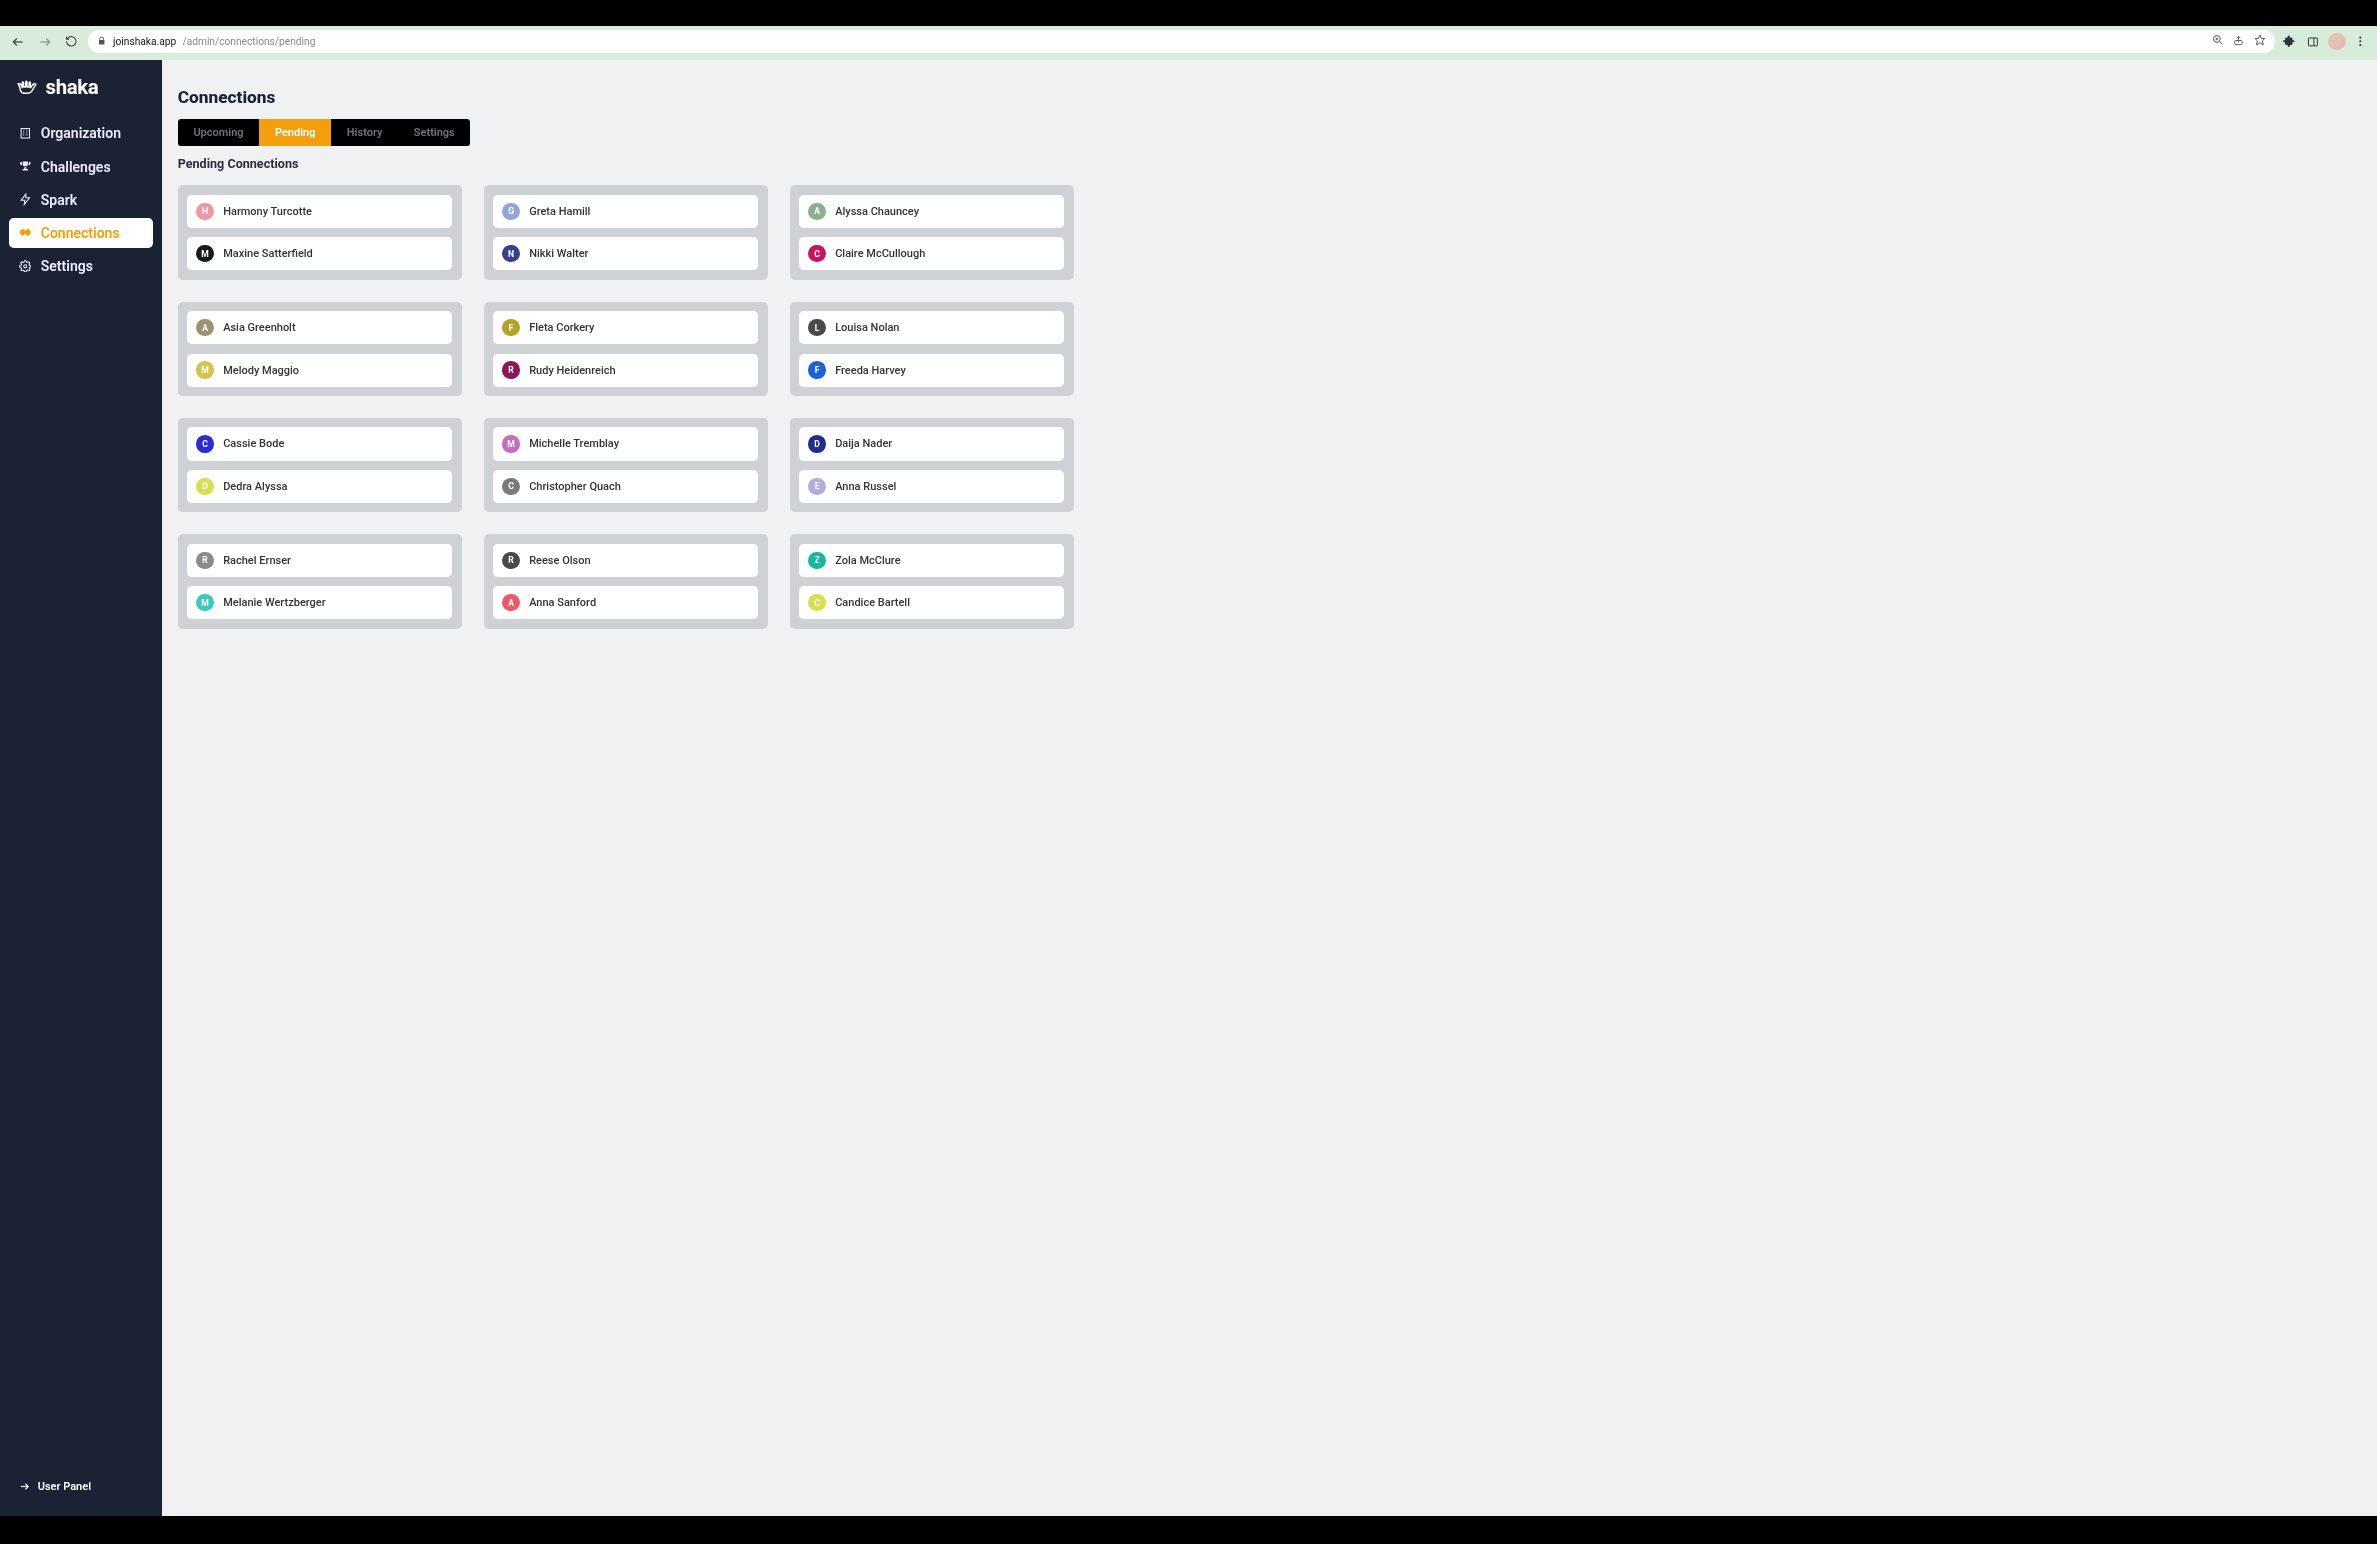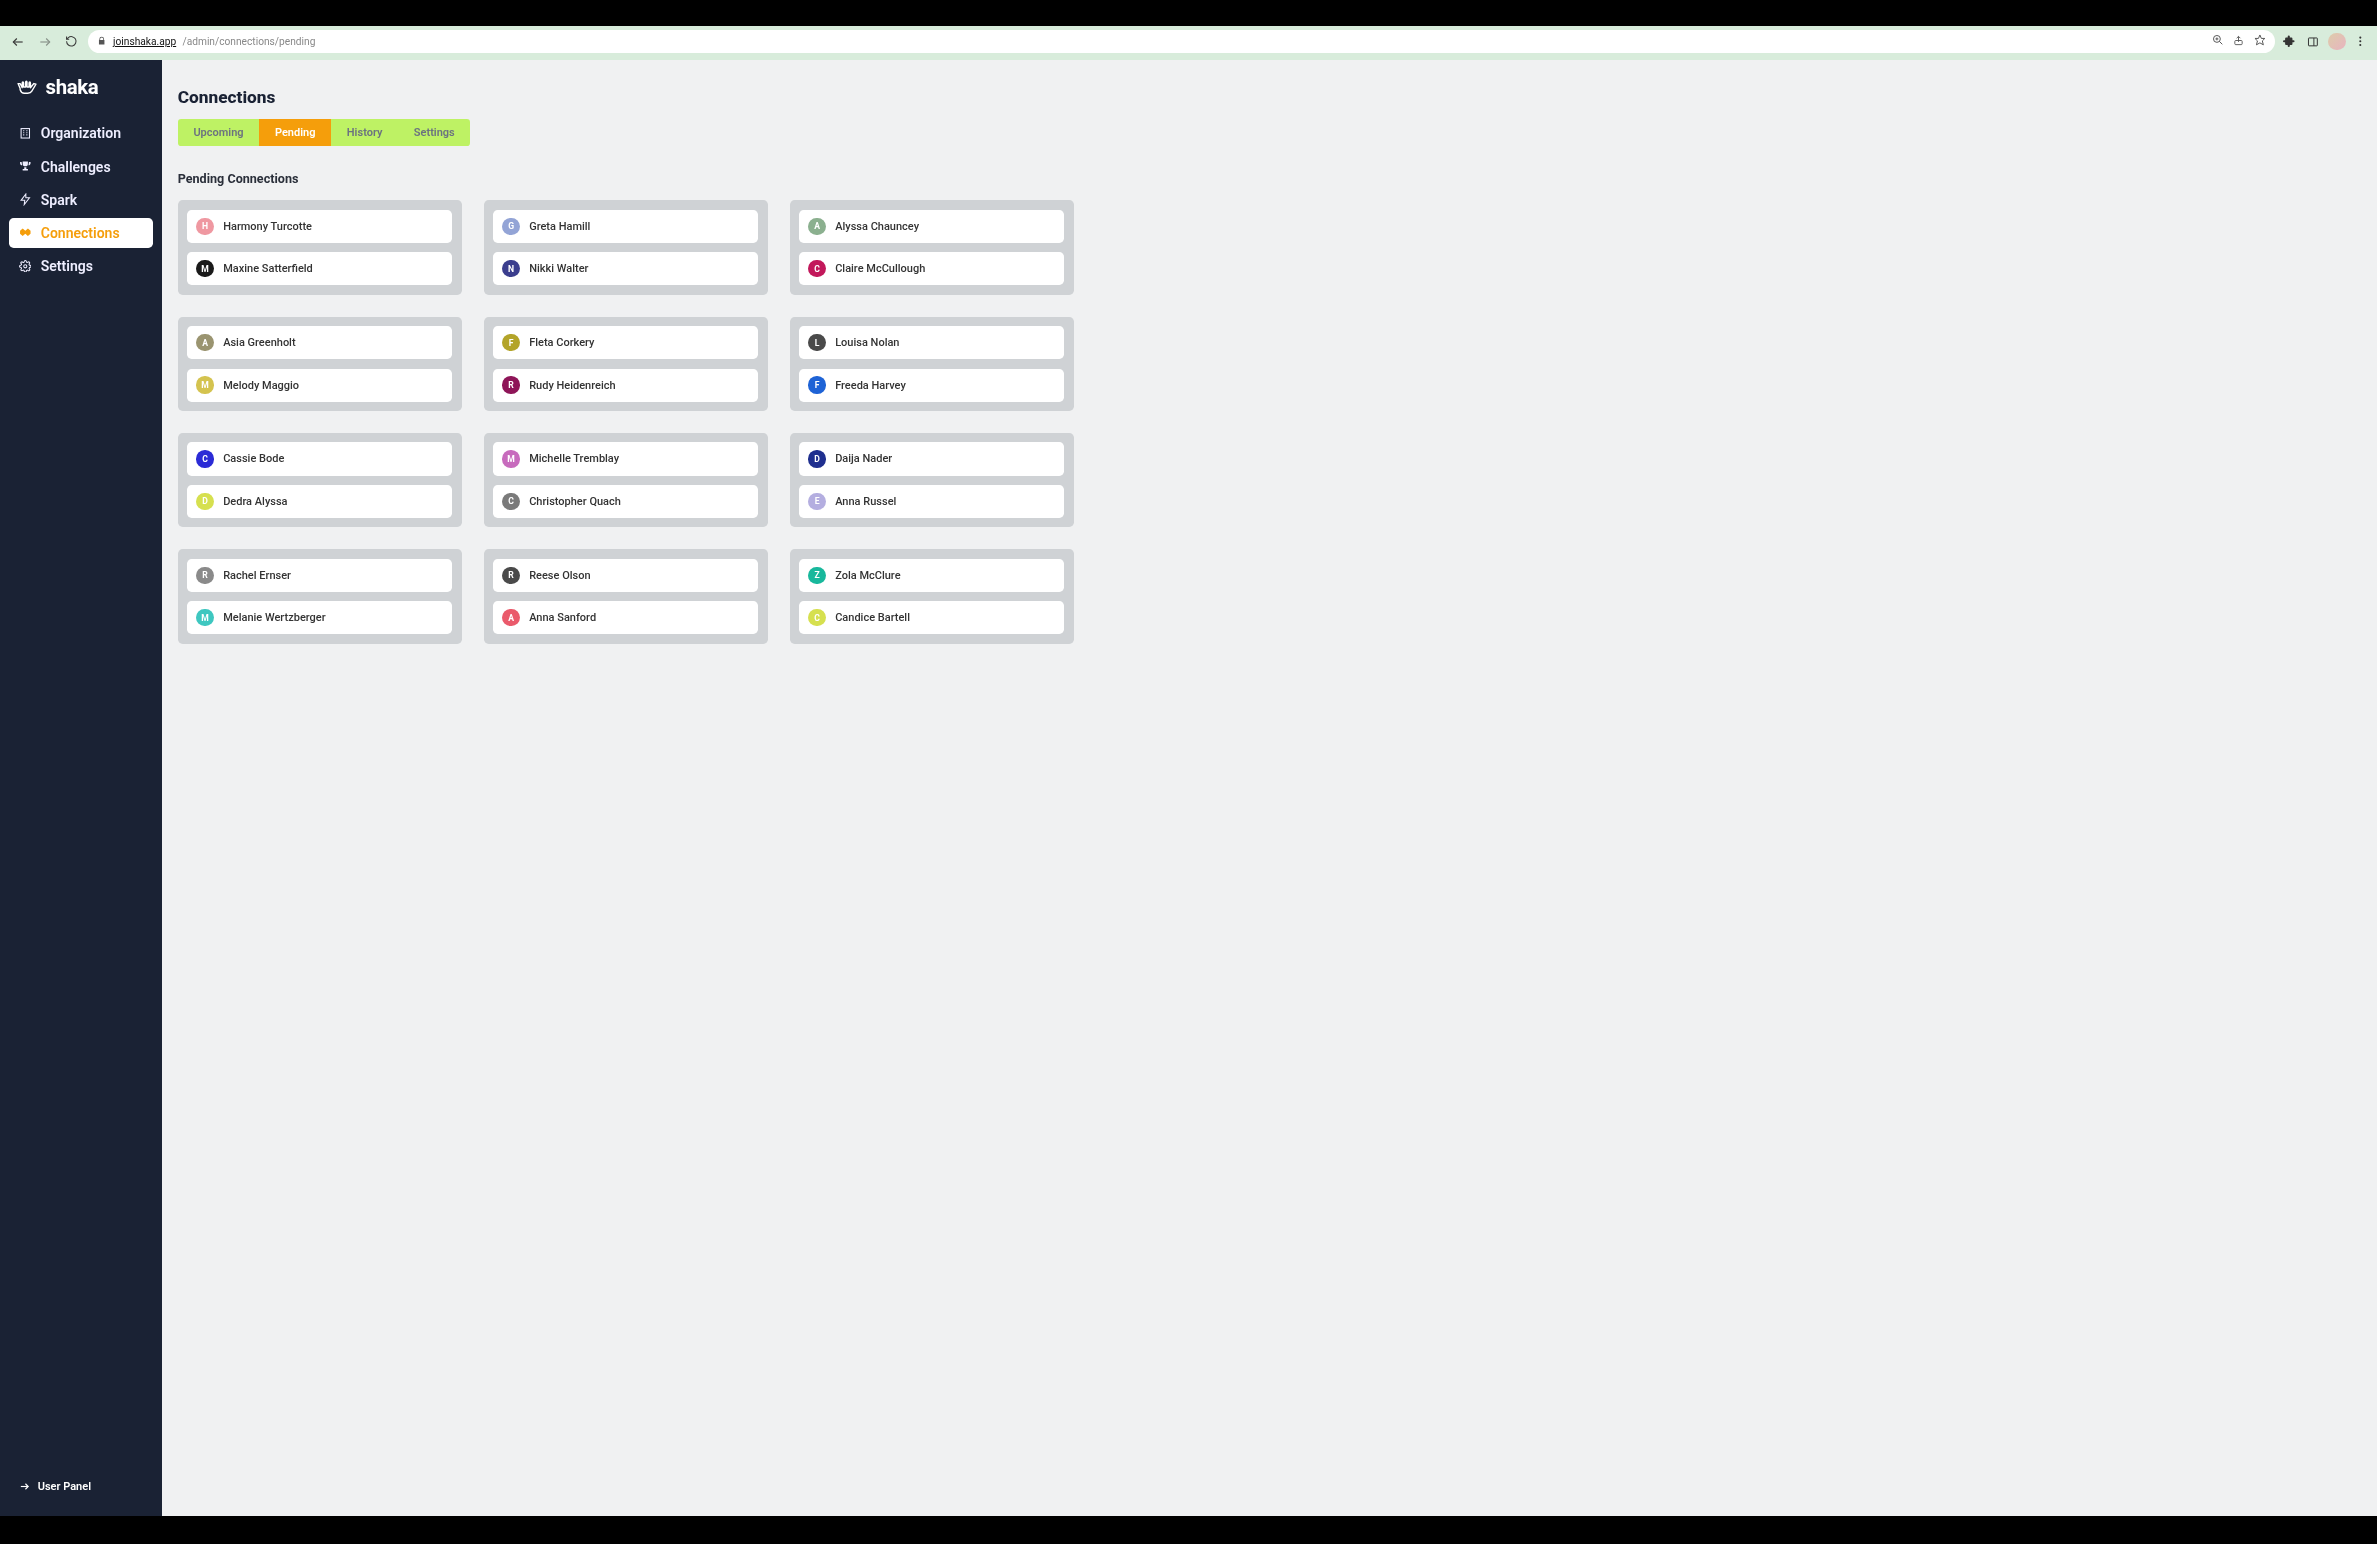--- a/index.html
+++ b/index.html
@@ -74,21 +74,21 @@
       display: flex;
       align-items: center;
       gap: 6.3px;
       background: #fff;
       border-radius: 15.7px;
       padding: 3.9px 9.4px;
       height: 23.6px;
       font-size: 10.2px;
     }
     .lock-icon { color: #555; font-size: 9.4px; }
-    .url-domain { color: #111; text-decoration: underline; }
+    .url-domain { color: #111; }
     .url-path { color: #888; }
     .url-right {
       margin-left: auto; display: flex; gap: 9.4px; align-items: center;
       color: #555; font-size: 11px;
     }
     .toolbar-icon {
       width: 17.3px; height: 17.3px;
       display: flex; align-items: center; justify-content: center;
       color: #333; font-size: 12.6px;
       cursor: pointer;
@@ -152,22 +152,22 @@
     .main {
       flex: 1;
       padding: 27px 15.7px 15.7px 15.7px;
       overflow: auto;
     }
     .page-title {
       font-size: 17.3px; font-weight: 800; color: #1a2234;
       margin-bottom: 12.6px;
     }
     .tabs-row {
-      display: inline-flex; background: #bef264; border-radius: 3.1px;
-      overflow: hidden; margin-bottom: 25px;
+      display: inline-flex; background: #000000; border-radius: 3.1px;
+      overflow: hidden; margin-bottom: 10px;
     }
     .subtab {
       padding: 7px 15.7px;
       font-size: 11px; font-weight: 600;
       color: #6b7280;
       cursor: pointer;
     }
     .subtab.active { background: #f59e0b; color: #fff; }
 
     .section-title {

